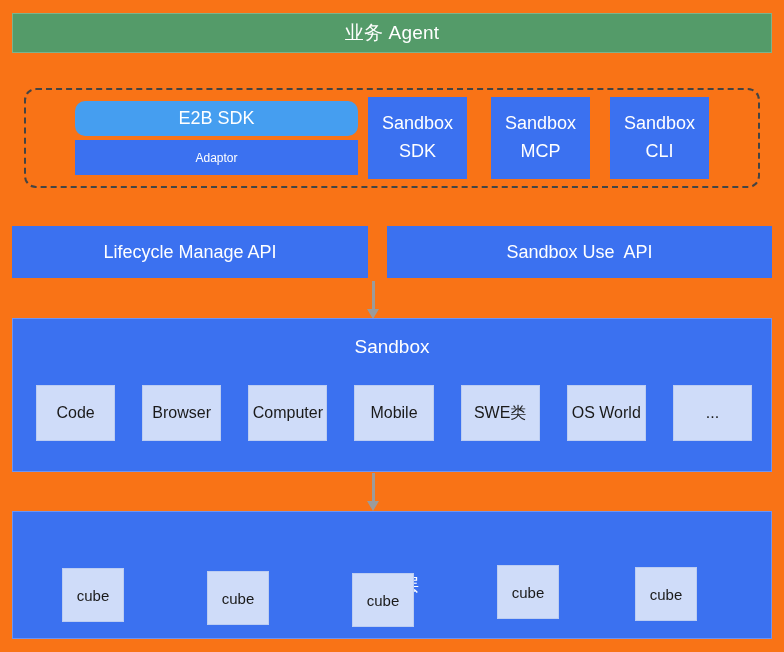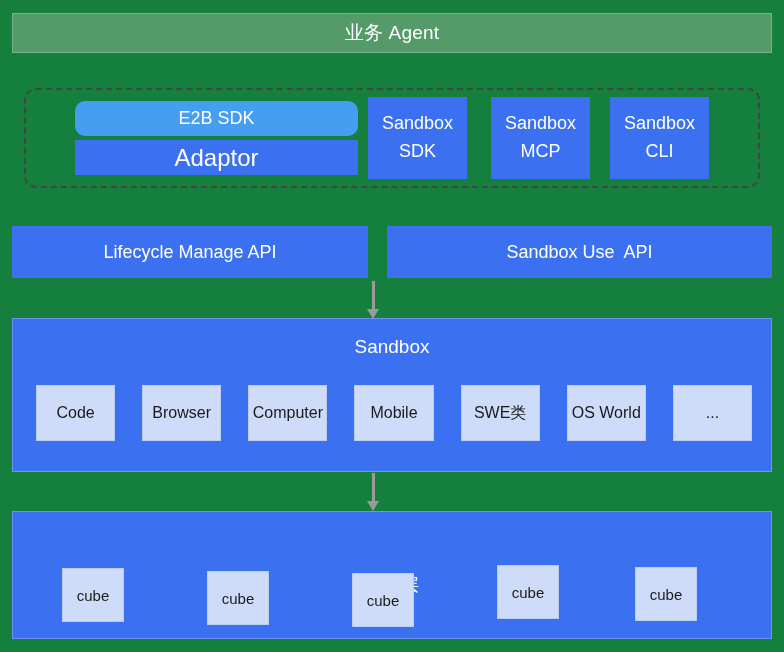--- a/index.html
+++ b/index.html
@@ -11,21 +11,21 @@
     width: 784px;
     height: 652px;
     background: #ffffff;
     font-family: "Liberation Sans", "DejaVu Sans", sans-serif;
     overflow: hidden;
   }
   #diagram {
     position: relative;
     width: 784px;
     height: 652px;
-    background: #15803d;
+    background: #f97316;
   }
 
   
   .agent-bar {
     position: absolute;
     left: 12px;
     top: 13px;
     width: 760px;
     height: 40px;
     background: #549b69;
@@ -68,21 +68,21 @@
     position: absolute;
     left: 75px;
     top: 140px;
     width: 283px;
     height: 35px;
     background: #3b71f0;
     display: flex;
     align-items: center;
     justify-content: center;
     color: #ffffff;
-    font-size: 24px;
+    font-size: 12px;
   }
   .sandbox-tool {
     position: absolute;
     top: 97px;
     width: 99px;
     height: 82px;
     background: #3b71f0;
     display: flex;
     flex-direction: column;
     align-items: center;

